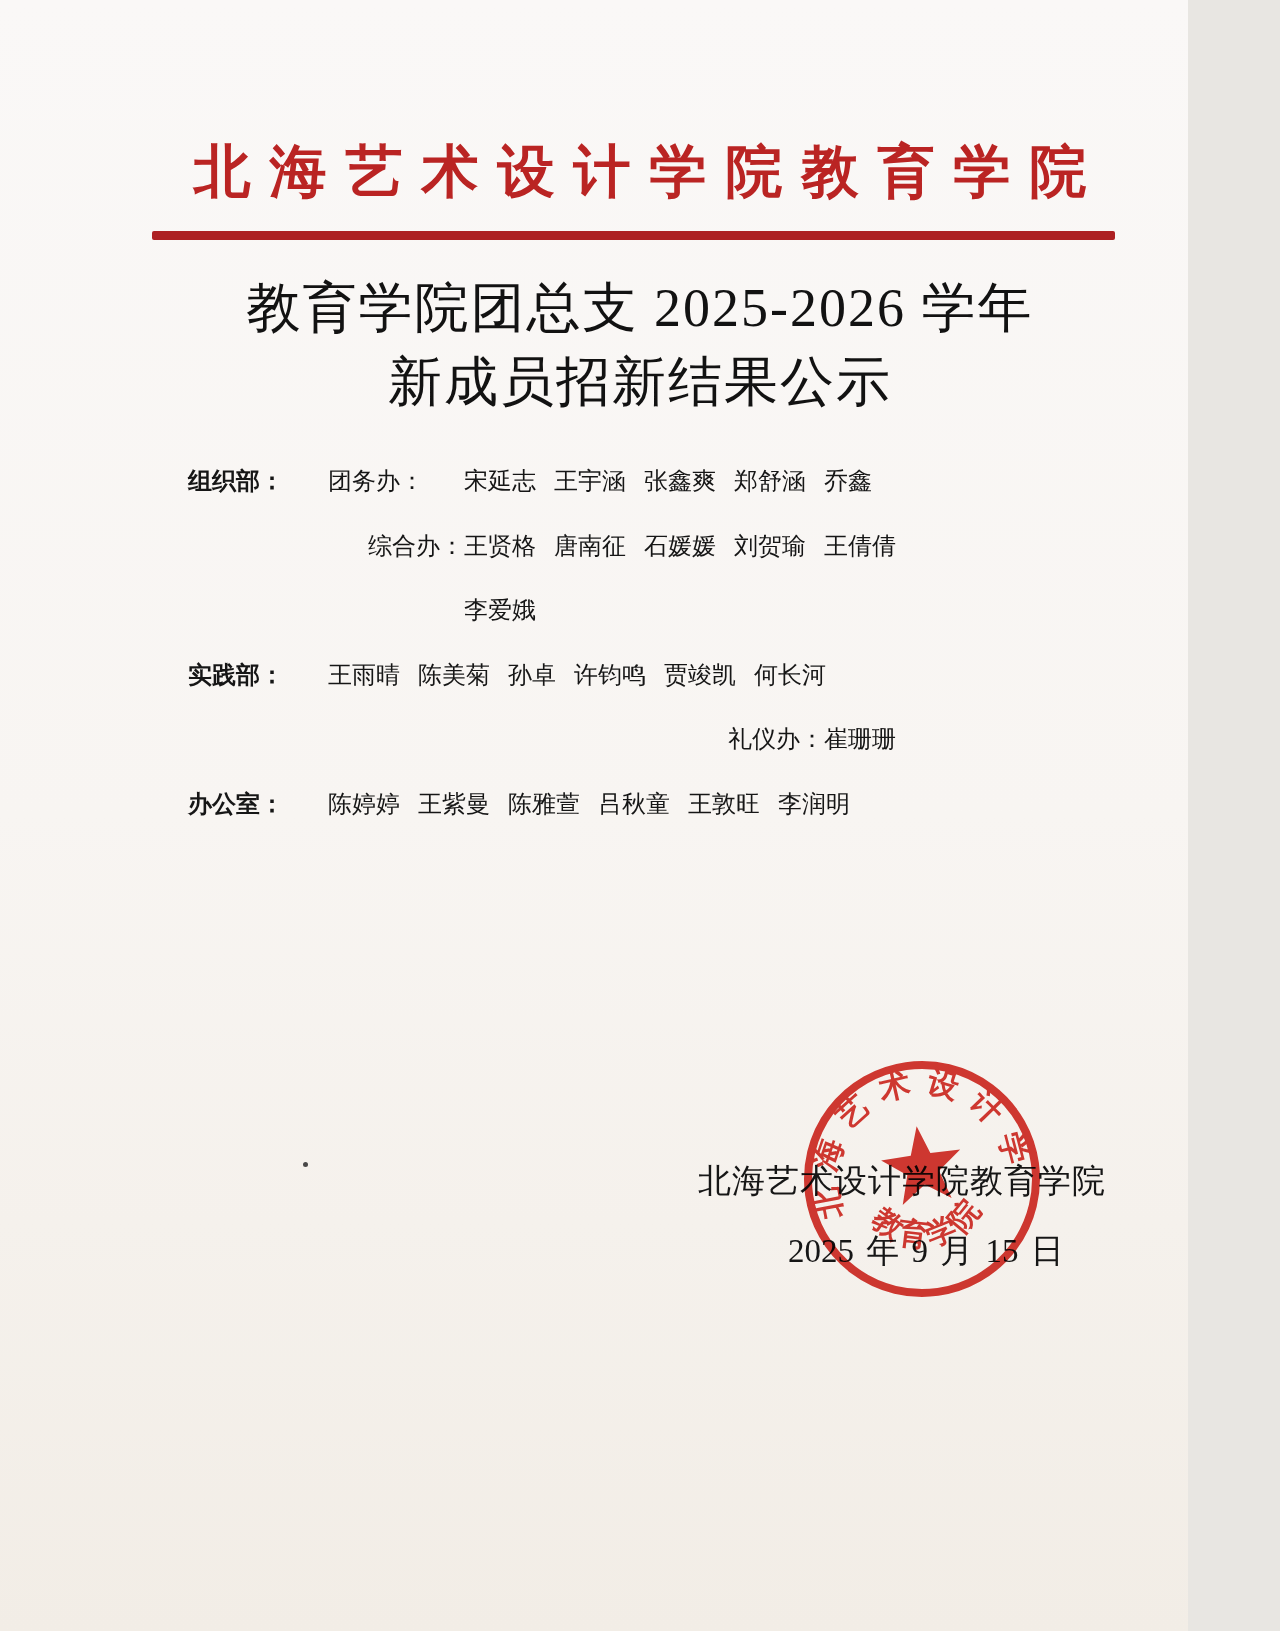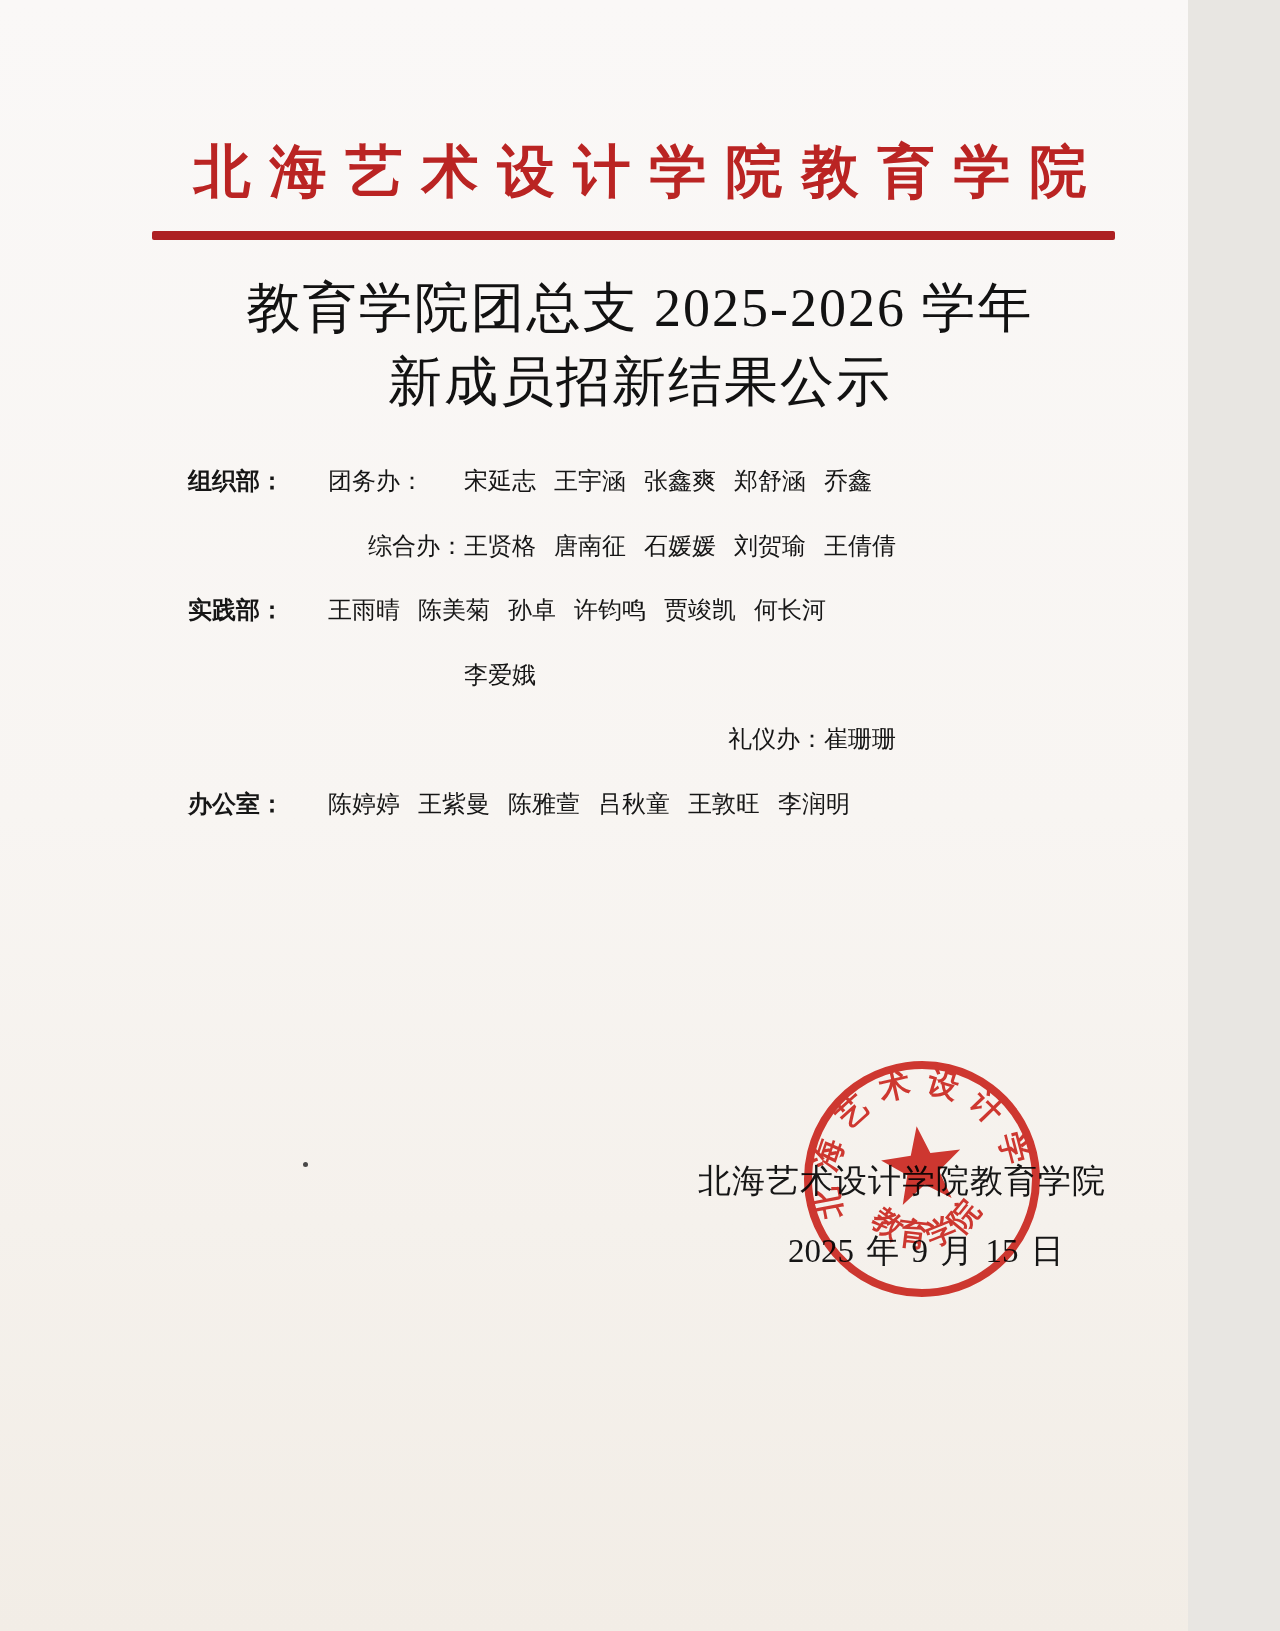--- a/index.html
+++ b/index.html
@@ -61,22 +61,22 @@
   <div class="letterhead-rule"></div>
 
   <div class="doc-title">
     <div>教育学院团总支 2025-2026 学年</div>
     <div>新成员招新结果公示</div>
   </div>
 
   <div class="doc-body">
     <div class="line"><span class="dept">组织部：</span><span class="sub">团务办：</span><span class="names">宋延志 王宇涵 张鑫爽 郑舒涵 乔鑫</span></div>
     <div class="line ind1"><span class="sub">综合办：</span><span class="names">王贤格 唐南征 石媛媛 刘贺瑜 王倩倩</span></div>
+    <div class="line ind2"><span class="names">李爱娥</span></div>
     <div class="line"><span class="dept">实践部：</span><span class="names">王雨晴 陈美菊 孙卓 许钧鸣 贾竣凯 何长河</span></div>
-    <div class="line ind2"><span class="names">李爱娥</span></div>
     <div class="line ind1"><span class="sub">礼仪办：</span><span class="names">崔珊珊</span></div>
     <div class="line"><span class="dept">办公室：</span><span class="names">陈婷婷 王紫曼 陈雅萱 吕秋童 王敦旺 李润明</span></div>
   </div>
 
   <div class="ink-dot"></div>
 
   <div class="sig-org">北海艺术设计学院教育学院</div>
   <div class="sig-date">2025 年 9 月 15 日</div>
 
   <svg class="stamp" width="246" height="246" viewBox="0 0 246 246">

